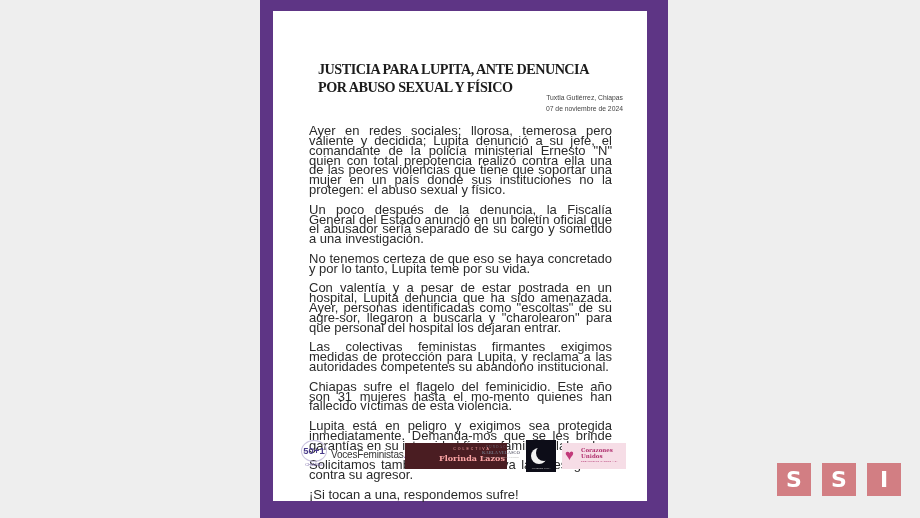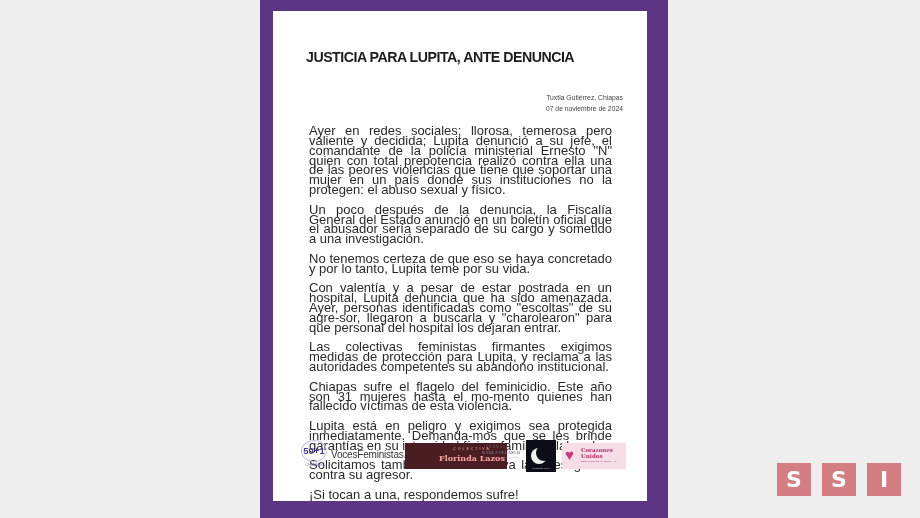--- a/index.html
+++ b/index.html
@@ -12,23 +12,23 @@
   .frame {
     position: absolute; left: 260px; top: 0; width: 408px; height: 518px;
     background: #5e3585;
   }
   .page {
     position: absolute; left: 273px; top: 11px; width: 374px; height: 490px;
     background: #ffffff;
   }
   .title {
     position: absolute; left: 303px; top: 45px; width: 320px;
-    font-family: Liberation Sans, sans-serif;
+    font-family: Liberation Serif, serif;
     font-weight: bold; font-size: 14.2px; line-height: 18px;
-    color: #1c1c1c; letter-spacing: -0.5px; margin: 3px;
+    color: #1c1c1c; letter-spacing: -0.5px; margin: 15px;
   }
   .place {
     position: absolute; left: 480px; top: 92px; width: 143px;
     text-align: right; font-size: 6.8px; line-height: 11px; color: #444;
   }
   .body-text {
     position: absolute; left: 309px; top: 126px; width: 303px;
     font-size: 13px; line-height: 9.85px; color: #2a2a2a;
     text-align: justify;
   }
@@ -94,20 +94,21 @@
   }
 </style>
 </head>
 <body>
 
 <div class="frame"></div>
 <div class="page"></div>
 
 <h1 class="title">
   <span>JUSTICIA PARA LUPITA, ANTE DENUNCIA</span><br>
+  <span>POR ABUSO SEXUAL Y FÍSICO</span>
 </h1>
 
 <div class="place">
   <div>Tuxtla Gutiérrez, Chiapas</div>
   <div>07 de noviembre de 2024</div>
 </div>
 
 <div class="body-text">
   <p>Ayer en redes sociales; llorosa, temerosa pero valiente y decidida; Lupita denunció a su jefe, el comandante de la policía ministerial Ernesto "N" quien con total prepotencia realizó contra ella una de las peores violencias que tiene que soportar una mujer en un país donde sus instituciones no la protegen: el abuso sexual y físico.</p>
   <p>Un poco después de la denuncia, la Fiscalía General del Estado anunció en un boletín oficial que el abusador sería separado de su cargo y sometido a una investigación.</p>

